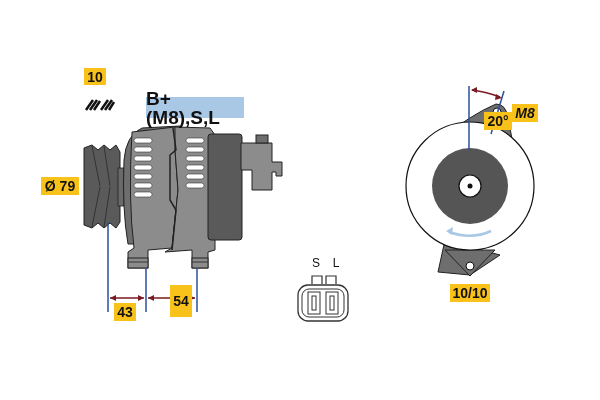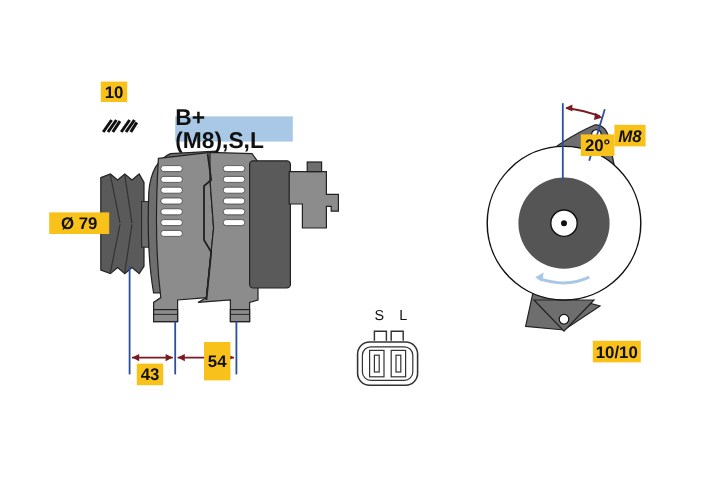--- a/index.html
+++ b/index.html
@@ -113,20 +113,20 @@
     <line x1="469" y1="86" x2="469" y2="150" stroke="#2b4f9e" stroke-width="1.5"></line>
     <line x1="504" y1="91" x2="491" y2="134" stroke="#2b4f9e" stroke-width="1.5"></line>
     <path d="M472,90 Q487,92 500,97" fill="none" stroke="#7a1a22" stroke-width="1.5"></path>
     <polygon points="471,90 477,87 477,93" fill="#7a1a22"></polygon>
     <polygon points="502,98 496,94 495,100" fill="#7a1a22"></polygon>
   </g>
 </svg>
 
 <div class="label yellow" style="left:84px;top:68px;width:22px;height:17px;font-size:14px;">10</div>
 <div class="label blue" style="left:146px;top:97px;width:98px;height:21px;font-size:19px;">B+(M8),S,L</div>
-<div class="label yellow" style="left:41px;top:177px;width:50px;height:18px;font-size:14px;">Ø 79</div>
+<div class="label yellow" style="left:41px;top:177px;width:38px;height:18px;font-size:14px;">Ø 79</div>
 <div class="label yellow" style="left:114px;top:303px;width:22px;height:18px;font-size:14px;">43</div>
 <div class="label yellow" style="left:170px;top:285px;width:22px;height:32px;font-size:14px;">54</div>
 <div class="label yellow" style="left:484px;top:64px;width:28px;height:18px;font-size:14px;margin-top:48px;">20°</div>
 <div class="label yellow" style="left:512px;top:104px;width:26px;height:18px;font-size:14px;font-style:italic;">M8</div>
-<div class="label yellow" style="left:450px;top:284px;width:40px;height:18px;font-size:14px;margin-left:44px;">10/10</div>
+<div class="label yellow" style="left:450px;top:284px;width:40px;height:18px;font-size:14px;">10/10</div>
 <div class="label" style="left:310px;top:256px;width:12px;height:14px;font-size:12px;font-weight:normal;">S</div>
 <div class="label" style="left:330px;top:256px;width:12px;height:14px;font-size:12px;font-weight:normal;">L</div>
 
 </body></html>

